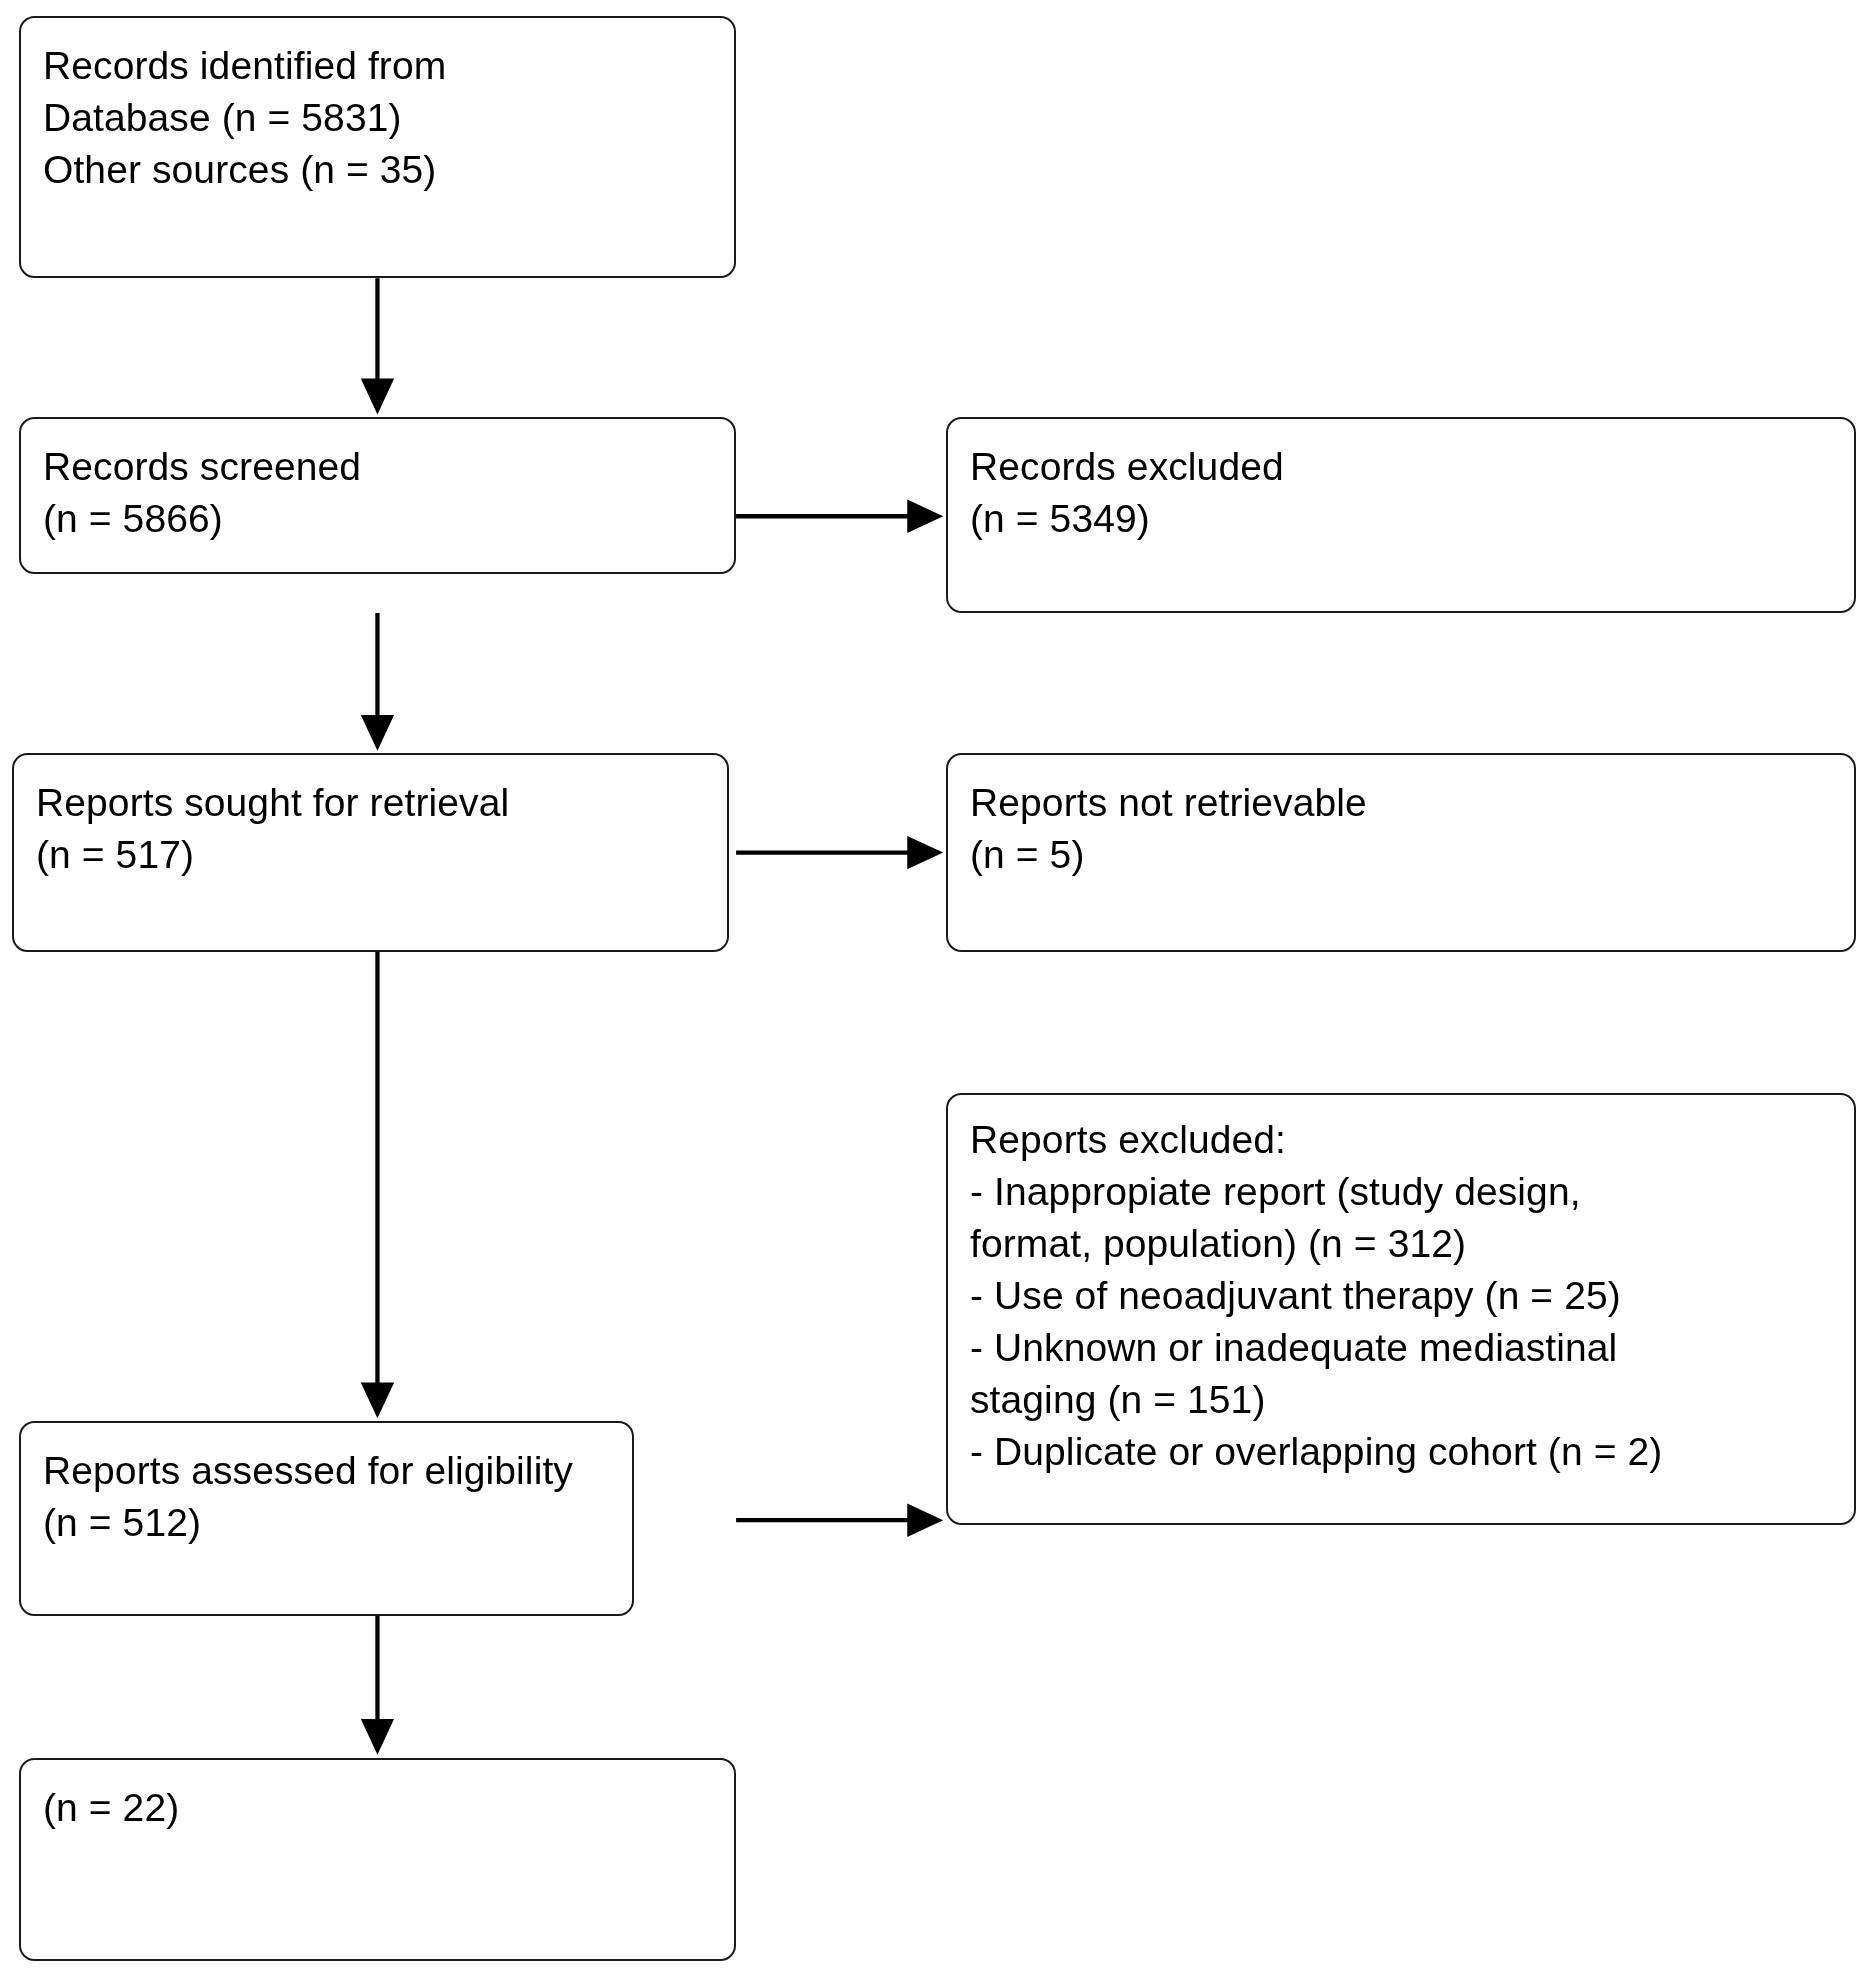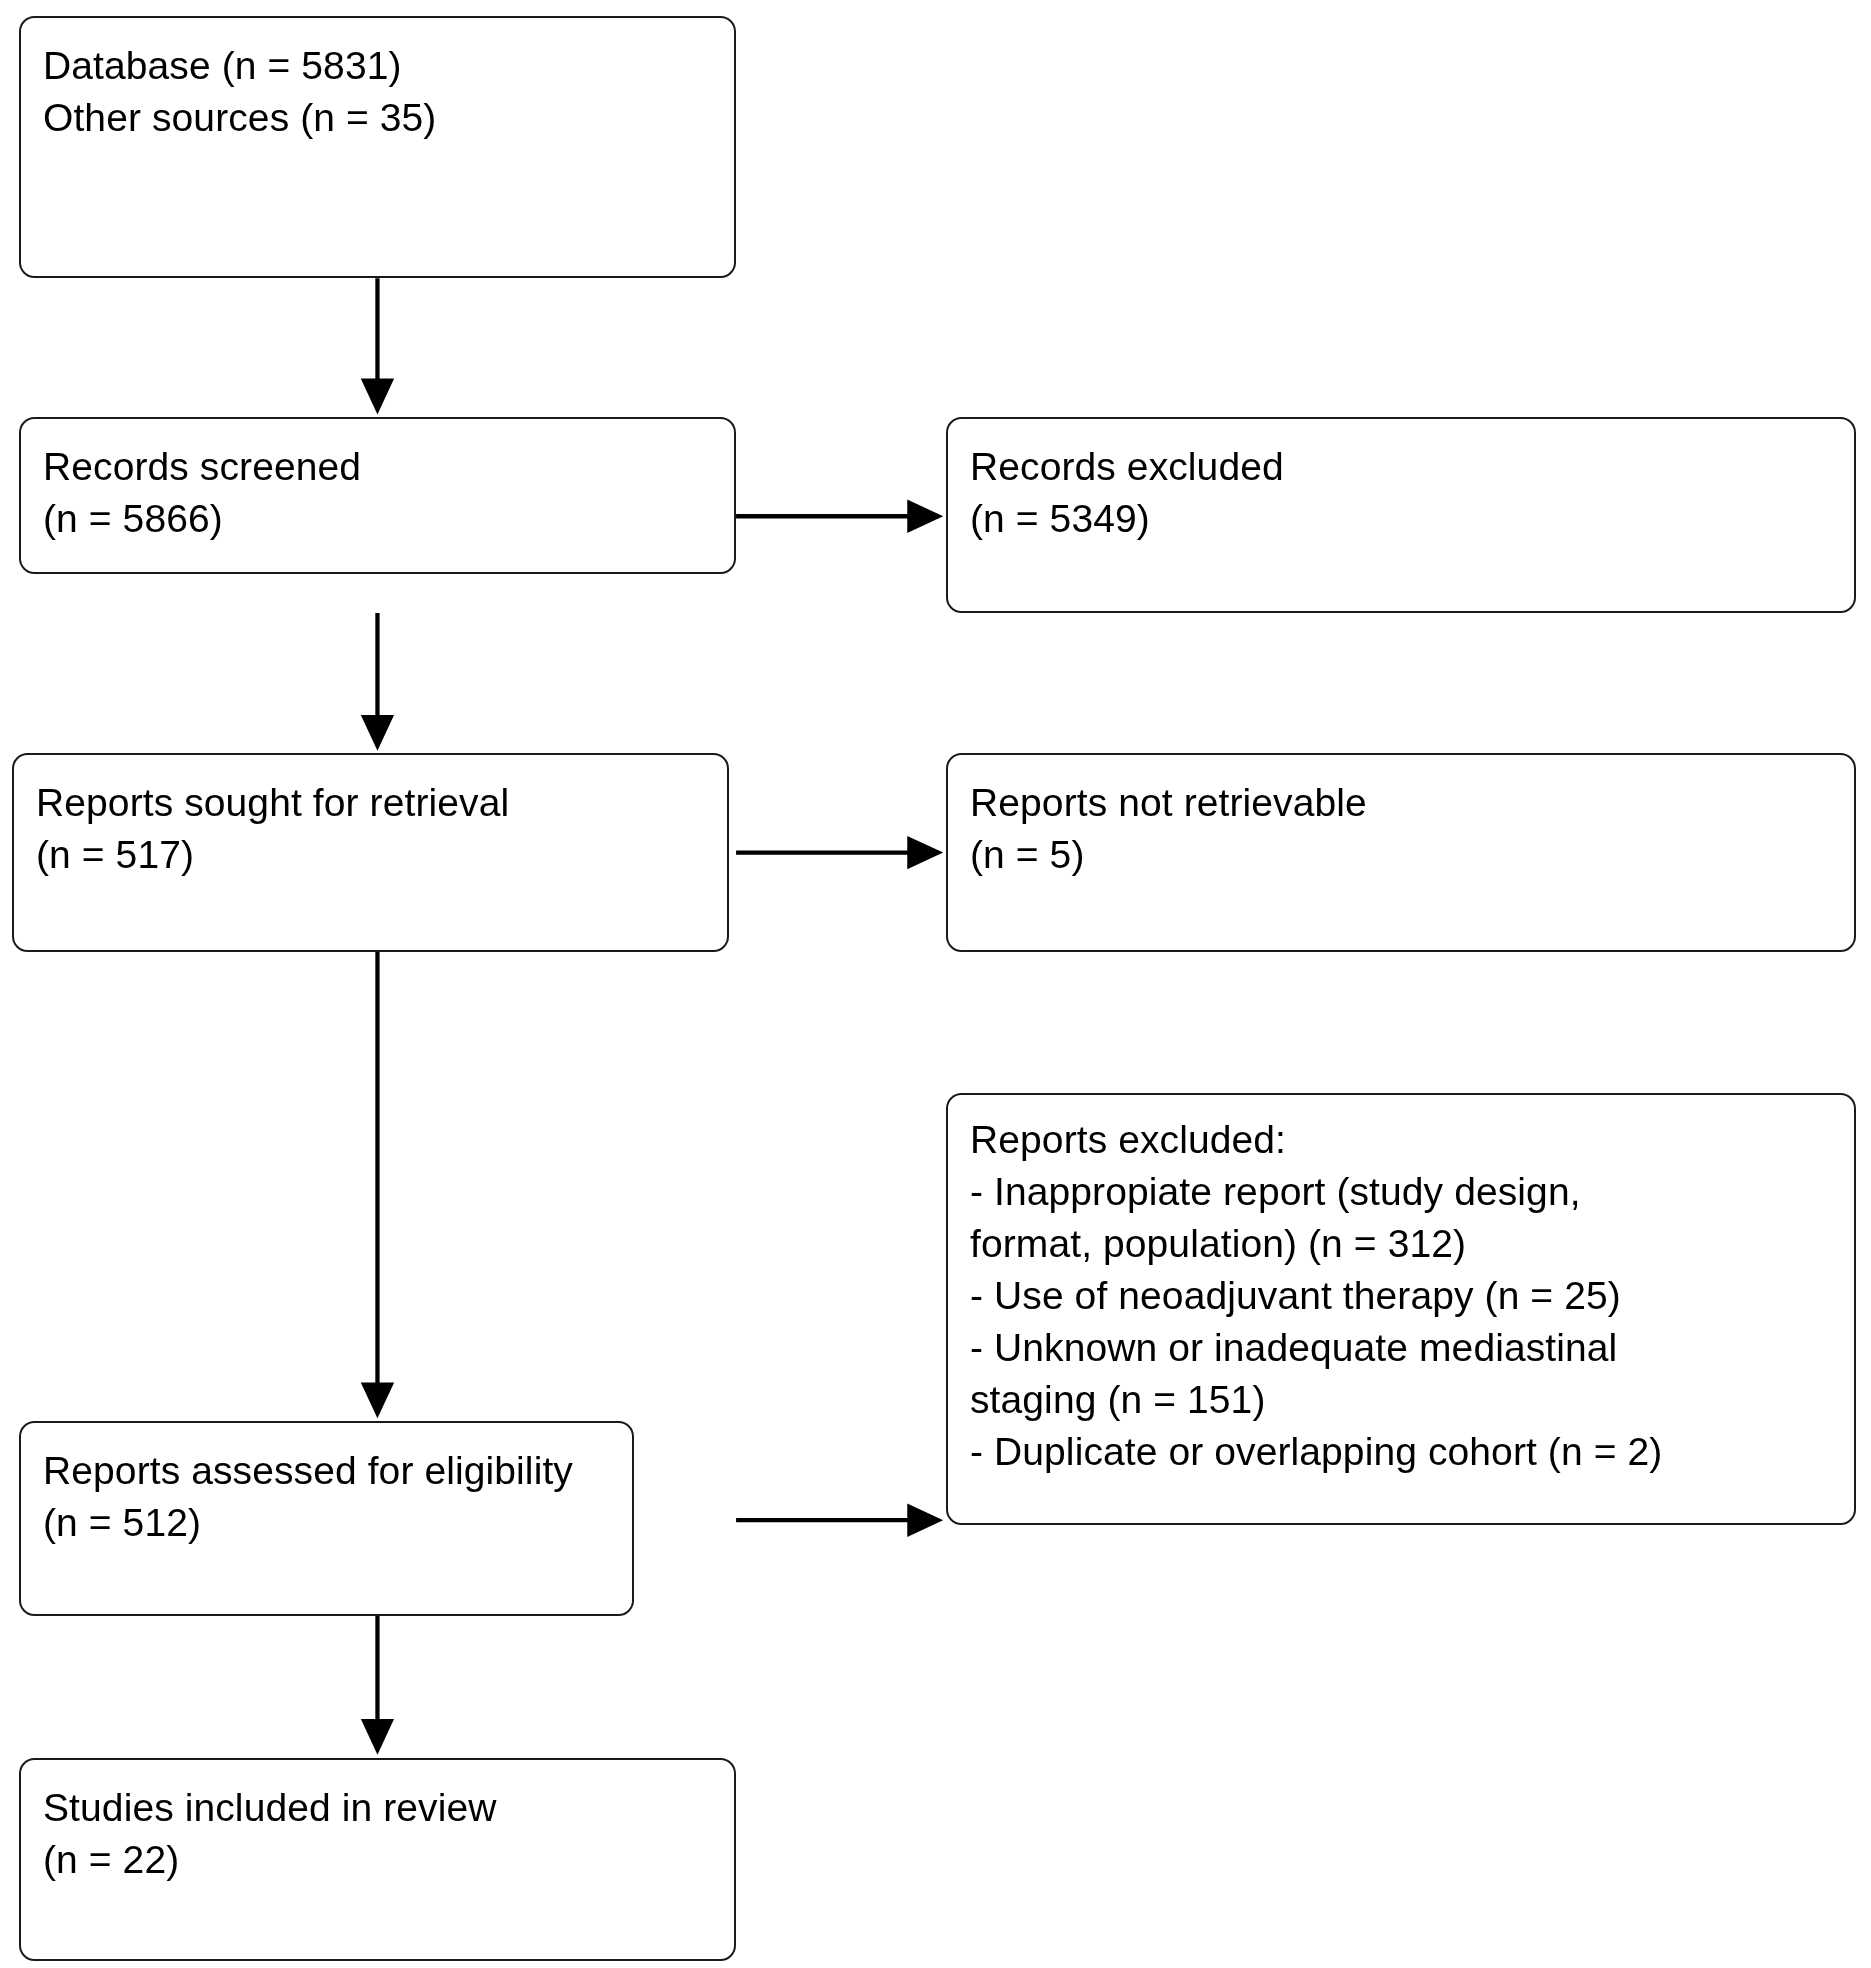--- a/index.html
+++ b/index.html
@@ -73,20 +73,21 @@
     <line x1="441" y1="1888" x2="441" y2="2044" stroke="#000000" stroke-width="5" marker-end="url(#arrowhead)"></line>
 
     <line x1="860" y1="603" x2="1096" y2="603" stroke="#000000" stroke-width="5" marker-end="url(#arrowhead)"></line>
 
     <line x1="860" y1="996" x2="1096" y2="996" stroke="#000000" stroke-width="5" marker-end="url(#arrowhead)"></line>
 
     <line x1="860" y1="1776" x2="1096" y2="1776" stroke="#000000" stroke-width="5" marker-end="url(#arrowhead)"></line>
   </svg>
 
   <div class="node" id="node-identified">
+    <div class="line">Records identified from</div>
     <div class="line">Database (n = 5831)</div>
     <div class="line">Other sources (n = 35)</div>
   </div>
 
   <div class="node" id="node-screened">
     <div class="line">Records screened</div>
     <div class="line">(n = 5866)</div>
   </div>
 
   <div class="node" id="node-rec-excl">
@@ -113,18 +114,17 @@
     <div class="line">staging (n = 151)</div>
     <div class="line">- Duplicate or overlapping cohort (n = 2)</div>
   </div>
 
   <div class="node" id="node-assessed">
     <div class="line">Reports assessed for eligibility</div>
     <div class="line">(n = 512)</div>
   </div>
 
   <div class="node" id="node-included">
-    <div class="line">Studies included in review</div>
     <div class="line">(n = 22)</div>
   </div>
 
 </div>
 
 
 </body></html>

